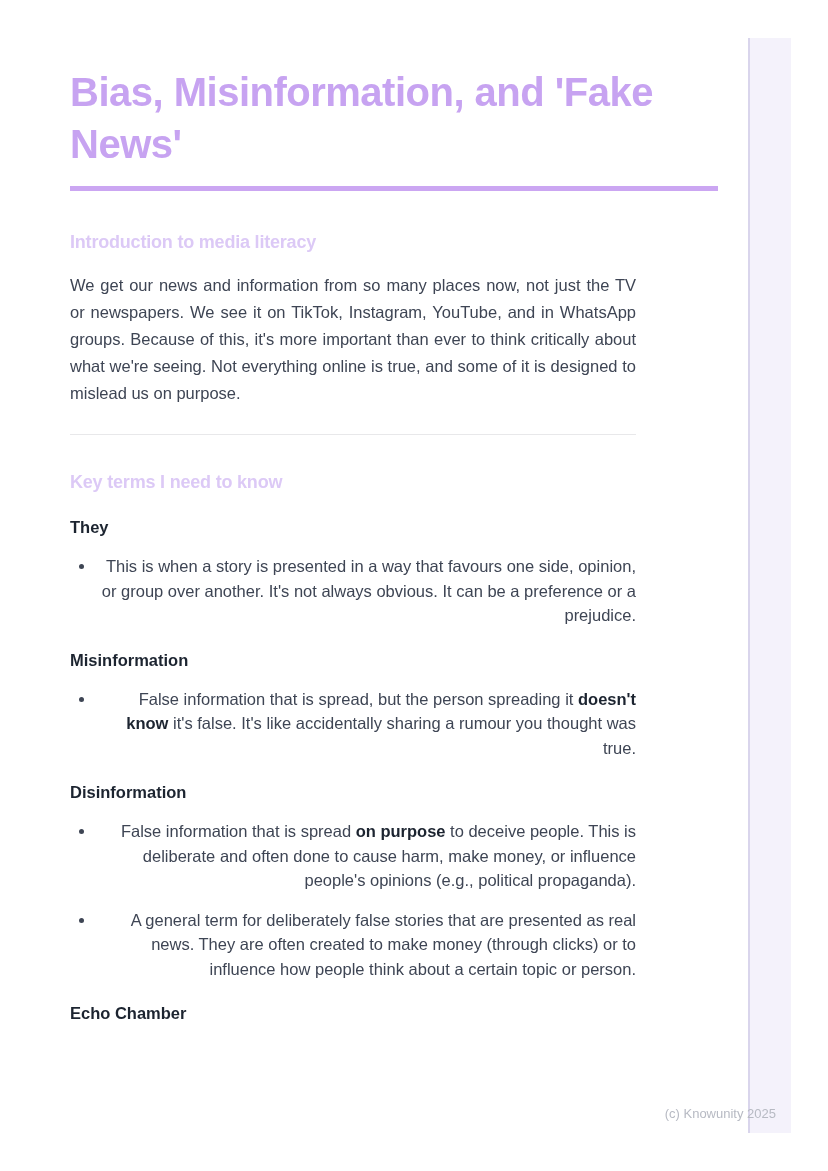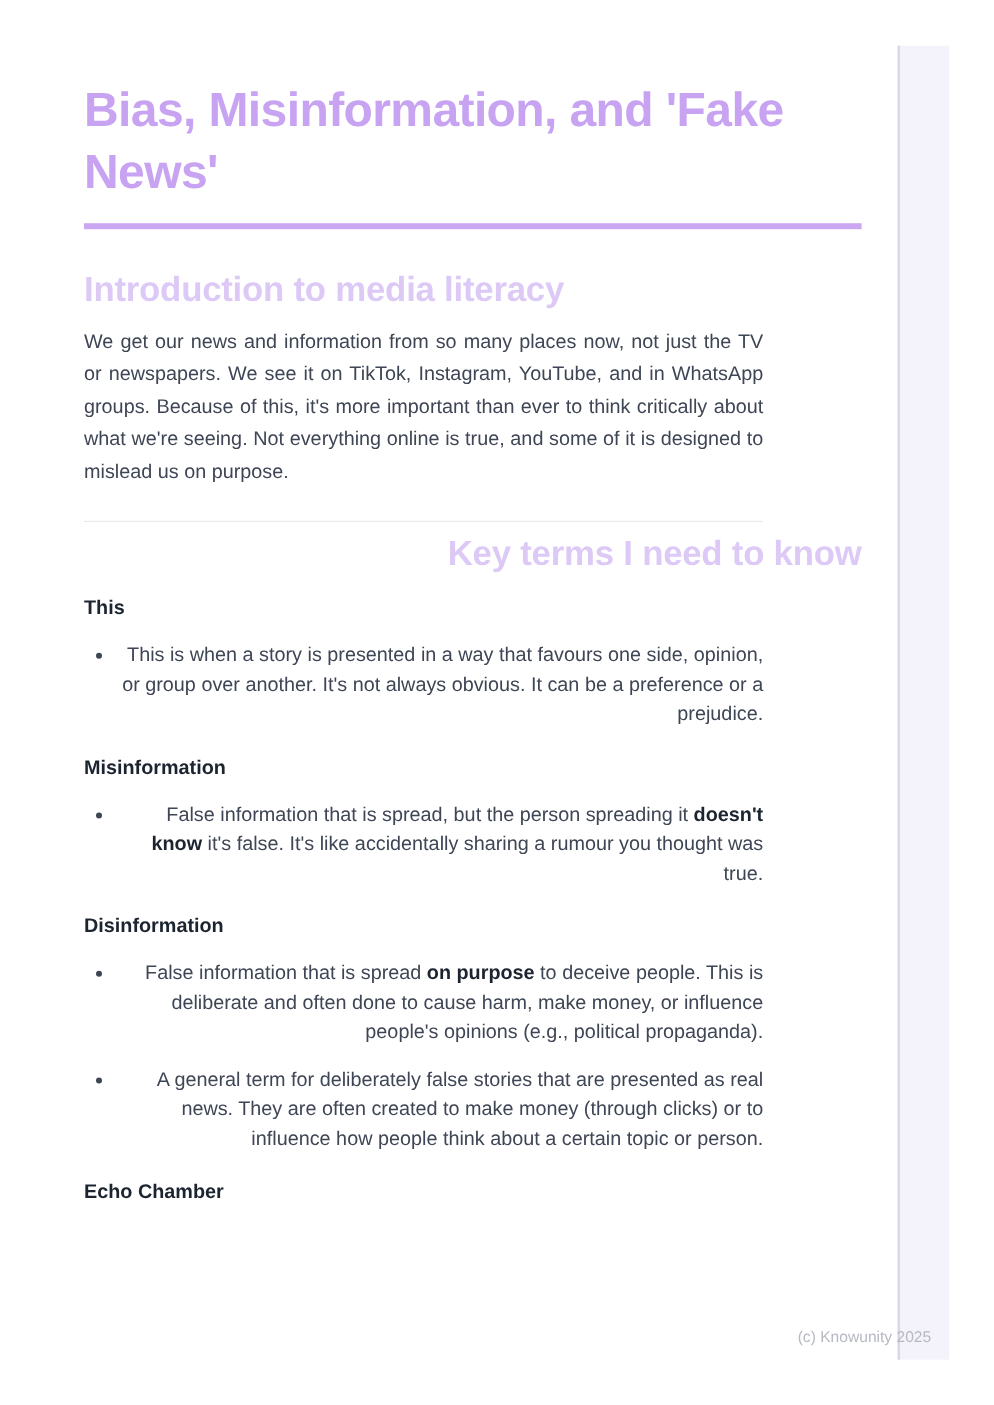--- a/index.html
+++ b/index.html
@@ -43,21 +43,21 @@
 
   .title-rule {
     margin-top: 16px;
     height: 5px;
     width: 648px;
     background: #cba6f2;
   }
 
   h2.section-heading {
     margin-top: 36px;
-    font-size: 29px;
+    font-size: 18px;
     line-height: 31px;
     font-weight: 700;
     letter-spacing: -0.2px;
     color: #dcc9f6;
   }
 
   .text-col { width: 566px; }
 
   p.intro-paragraph {
     margin-top: 14px;
@@ -67,21 +67,21 @@
     color: #3e4554;
   }
 
   hr.section-divider {
     margin-top: 27px;
     border: none;
     border-top: 1px solid #e8e8ea;
     width: 566px;
   }
 
-  h2.section-heading.key-terms { margin-top: 12px; text-align: right; }
+  h2.section-heading.key-terms { margin-top: 32px; }
 
   .term-heading {
     margin-top: 20px;
     font-size: 16.5px;
     line-height: 24px;
     font-weight: 700;
     color: #1c2430;
   }
   .term-heading.first { margin-top: 17px; }
 
@@ -122,21 +122,21 @@
 
   <div class="text-col">
     <p class="intro-paragraph">We get our news and information from so many places now, not just the TV or newspapers. We see it on TikTok, Instagram, YouTube, and in WhatsApp groups. Because of this, it's more important than ever to think critically about what we're seeing. Not everything online is true, and some of it is designed to mislead us on purpose.</p>
   </div>
 
   <hr class="section-divider">
 
   <h2 class="section-heading key-terms">Key terms I need to know</h2>
 
   <div class="text-col" id="terms-container">
-      <h3 class="term-heading first">This</h3>
+      <h3 class="term-heading first">They</h3>
       <ul class="term-list">
         <li>This is when a story is presented in a way that favours one side, opinion, or group over another. It's not always obvious. It can be a preference or a prejudice.</li>
       </ul>
       <h3 class="term-heading">Misinformation</h3>
       <ul class="term-list">
         <li>False information that is spread, but the person spreading it <strong>doesn't know</strong> it's false. It's like accidentally sharing a rumour you thought was true.</li>
       </ul>
       <h3 class="term-heading">Disinformation</h3>
       <ul class="term-list">
         <li>False information that is spread <strong>on purpose</strong> to deceive people. This is deliberate and often done to cause harm, make money, or influence people's opinions (e.g., political propaganda).</li>

